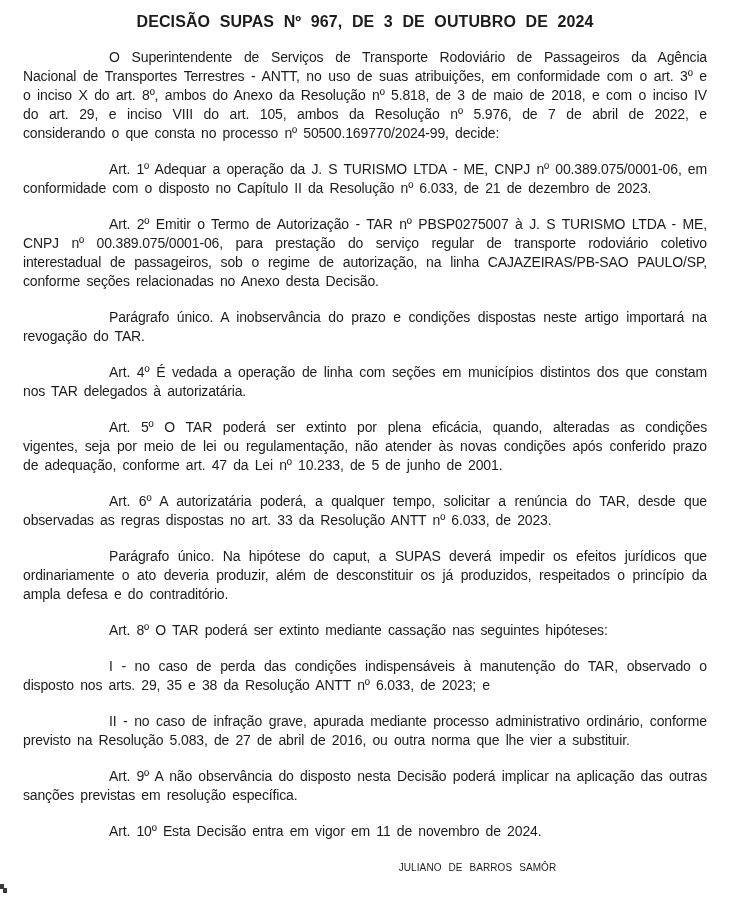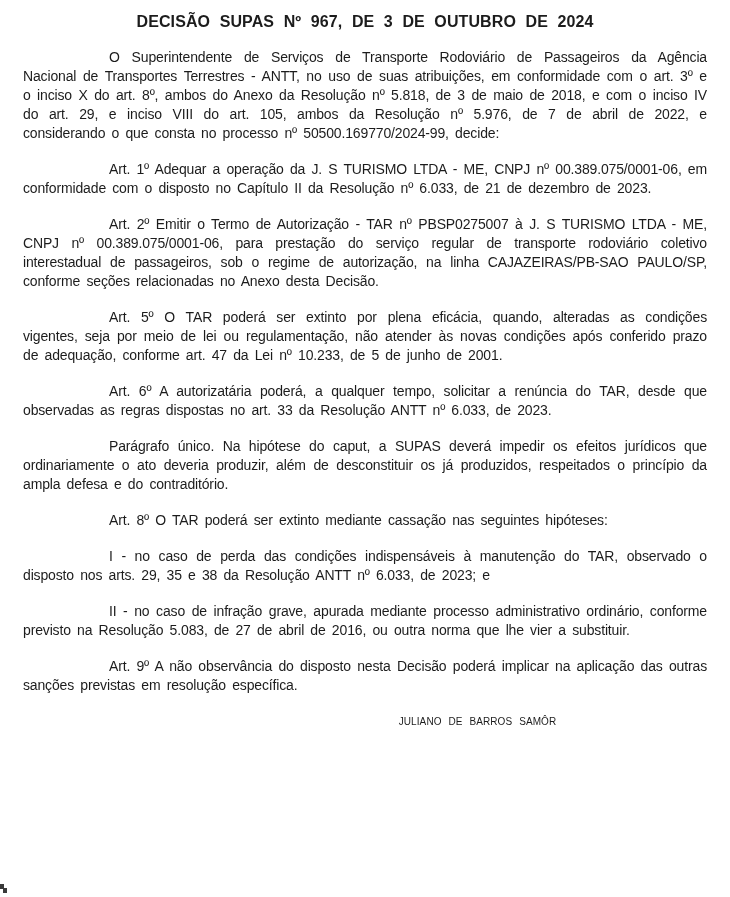--- a/index.html
+++ b/index.html
@@ -59,25 +59,28 @@
 </style>
 </head>
 <body>
 
 <div class="page">
   <h1 class="doc-title">DECISÃO SUPAS Nº 967, DE 3 DE OUTUBRO DE 2024</h1>
   <div class="doc-body">
     <p class="para">O Superintendente de Serviços de Transporte Rodoviário de Passageiros da Agência Nacional de Transportes Terrestres - ANTT, no uso de suas atribuições, em conformidade com o art. 3º e o inciso X do art. 8º, ambos do Anexo da Resolução nº 5.818, de 3 de maio de 2018, e com o inciso IV do art. 29, e inciso VIII do art. 105, ambos da Resolução nº 5.976, de 7 de abril de 2022, e considerando o que consta no processo nº 50500.169770/2024-99, decide:</p>
     <p class="para">Art. 1º Adequar a operação da J. S TURISMO LTDA - ME, CNPJ nº 00.389.075/0001-06, em conformidade com o disposto no Capítulo II da Resolução nº 6.033, de 21 de dezembro de 2023.</p>
     <p class="para">Art. 2º Emitir o Termo de Autorização - TAR nº PBSP0275007 à J. S TURISMO LTDA - ME, CNPJ nº 00.389.075/0001-06, para prestação do serviço regular de transporte rodoviário coletivo interestadual de passageiros, sob o regime de autorização, na linha CAJAZEIRAS/PB-SAO PAULO/SP, conforme seções relacionadas no Anexo desta Decisão.</p>
+    <p class="para">Parágrafo único. A inobservância do prazo e condições dispostas neste artigo importará na revogação do TAR.</p>
+    <p class="para">Art. 4º É vedada a operação de linha com seções em municípios distintos dos que constam nos TAR delegados à autorizatária.</p>
     <p class="para">Art. 5º O TAR poderá ser extinto por plena eficácia, quando, alteradas as condições vigentes, seja por meio de lei ou regulamentação, não atender às novas condições após conferido prazo de adequação, conforme art. 47 da Lei nº 10.233, de 5 de junho de 2001.</p>
     <p class="para">Art. 6º A autorizatária poderá, a qualquer tempo, solicitar a renúncia do TAR, desde que observadas as regras dispostas no art. 33 da Resolução ANTT nº 6.033, de 2023.</p>
     <p class="para">Parágrafo único. Na hipótese do caput, a SUPAS deverá impedir os efeitos jurídicos que ordinariamente o ato deveria produzir, além de desconstituir os já produzidos, respeitados o princípio da ampla defesa e do contraditório.</p>
     <p class="para">Art. 8º O TAR poderá ser extinto mediante cassação nas seguintes hipóteses:</p>
     <p class="para">I - no caso de perda das condições indispensáveis à manutenção do TAR, observado o disposto nos arts. 29, 35 e 38 da Resolução ANTT nº 6.033, de 2023; e</p>
     <p class="para">II - no caso de infração grave, apurada mediante processo administrativo ordinário, conforme previsto na Resolução 5.083, de 27 de abril de 2016, ou outra norma que lhe vier a substituir.</p>
     <p class="para">Art. 9º A não observância do disposto nesta Decisão poderá implicar na aplicação das outras sanções previstas em resolução específica.</p>
+    <p class="para">Art. 10º Esta Decisão entra em vigor em 11 de novembro de 2024.</p>
   </div>
   <div class="signature-block">
     <span>JULIANO DE BARROS SAMÔR</span>
   </div>
   <div class="page-artifact"></div>
 </div>
 
 </body></html>

